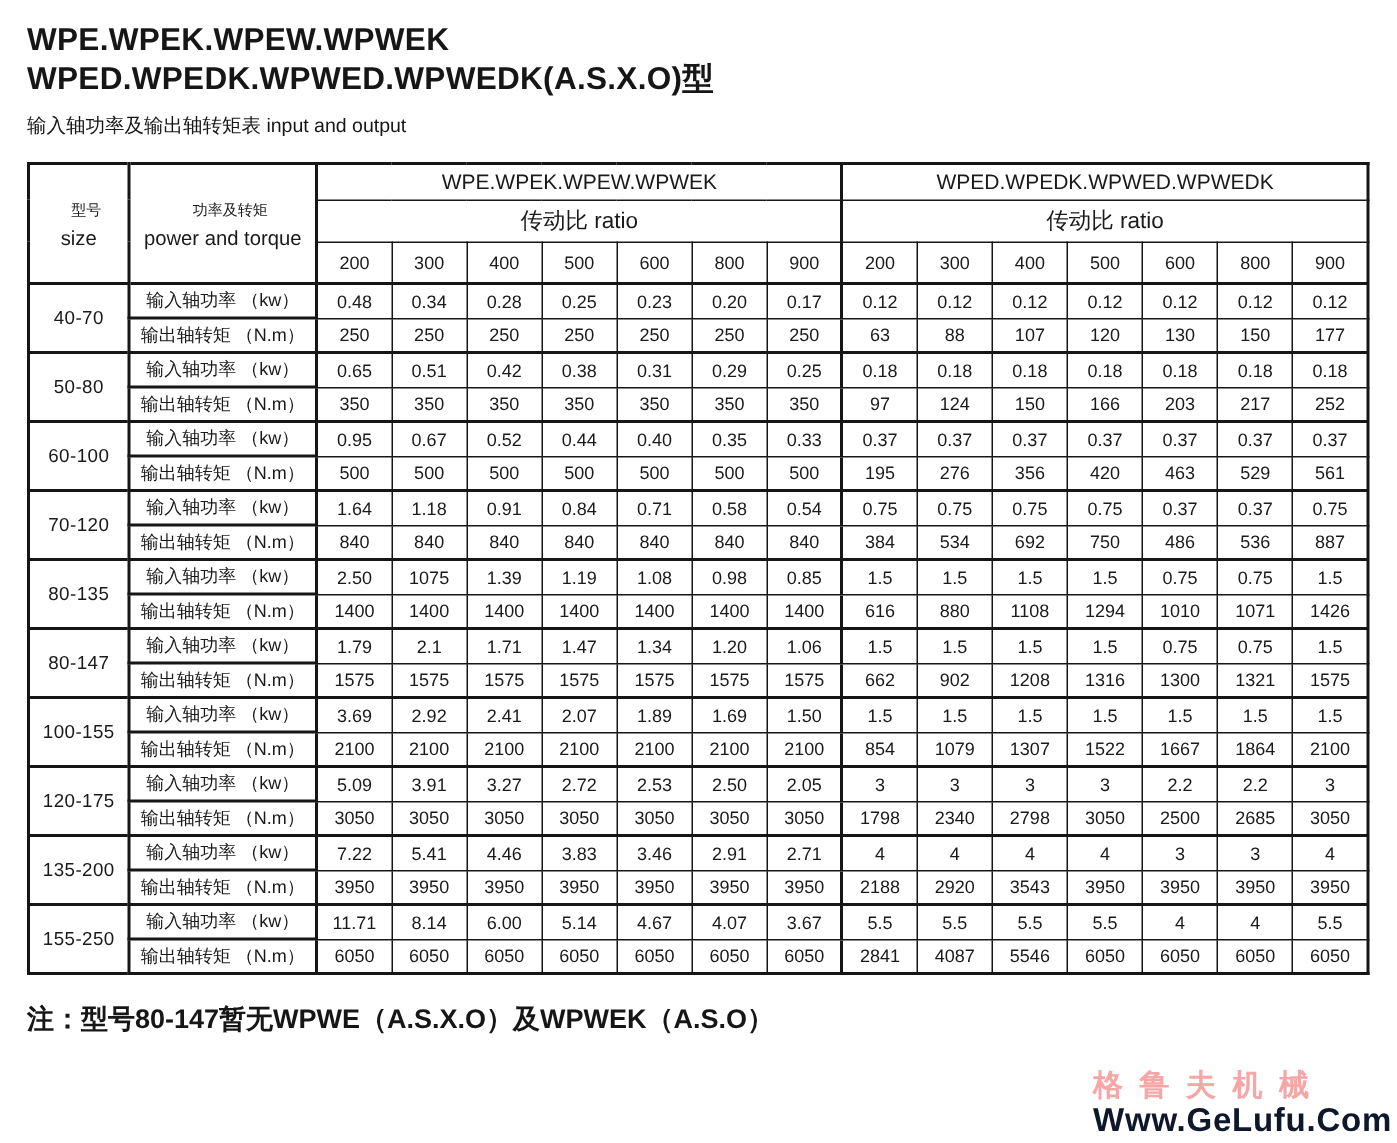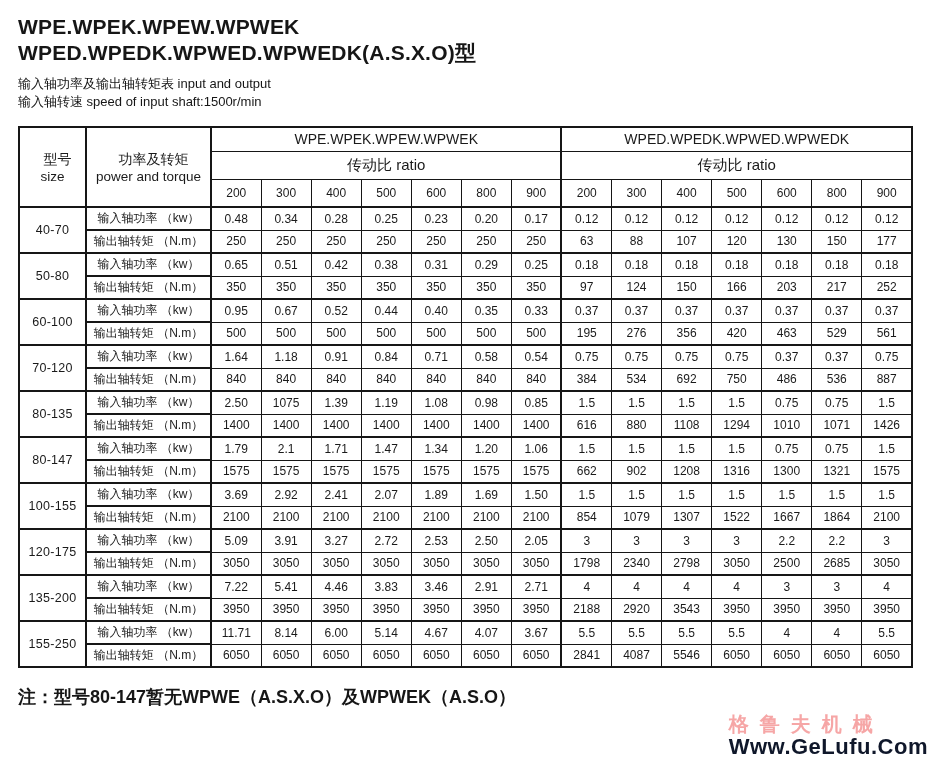--- a/index.html
+++ b/index.html
@@ -44,21 +44,21 @@
     white-space: nowrap;
     overflow: hidden;
   }
   .c-size, .c-plabel {
     border-bottom: 2px solid #161616 !important;
   }
   .c-plabel {
     border-left: 2px solid #161616 !important;
     border-right: 2px solid #161616 !important;
   }
-  .hdr-zh { font-size: 14px; line-height: 18px; padding-left: 10px; }
+  .hdr-zh { font-size: 10px; line-height: 18px; padding-left: 10px; }
   .hdr-en { font-size: 13.5px; line-height: 17px; }
   th.sec { font-size: 14px; height: 24px; }
   th.ratio { font-size: 15px; height: 28px; }
   th.rnum {
     font-size: 12px; height: 28px;
     border-bottom: 2px solid #161616;
   }
   .thickL { border-left: 2px solid #161616 !important; }
   tbody tr { height: 23px; }
   tbody tr.grp td { border-top: 2px solid #161616; }
@@ -92,21 +92,20 @@
   }
 </style>
 </head>
 <body>
 
 <div class="content">
   <div>
     <div class="title-line">WPE.WPEK.WPEW.WPWEK</div>
     <div class="title-line">WPED.WPEDK.WPWED.WPWEDK(A.S.X.O)型</div>
     <div class="subtitle first">输入轴功率及输出轴转矩表  input and output</div>
-    <div class="subtitle">输入轴转速 speed of input shaft:1500r/min</div>
   </div>
 
   <table class="spec">
     <colgroup>
         <col style="width:67px">
         <col style="width:125px">
         <col>
         <col>
         <col>
         <col>

